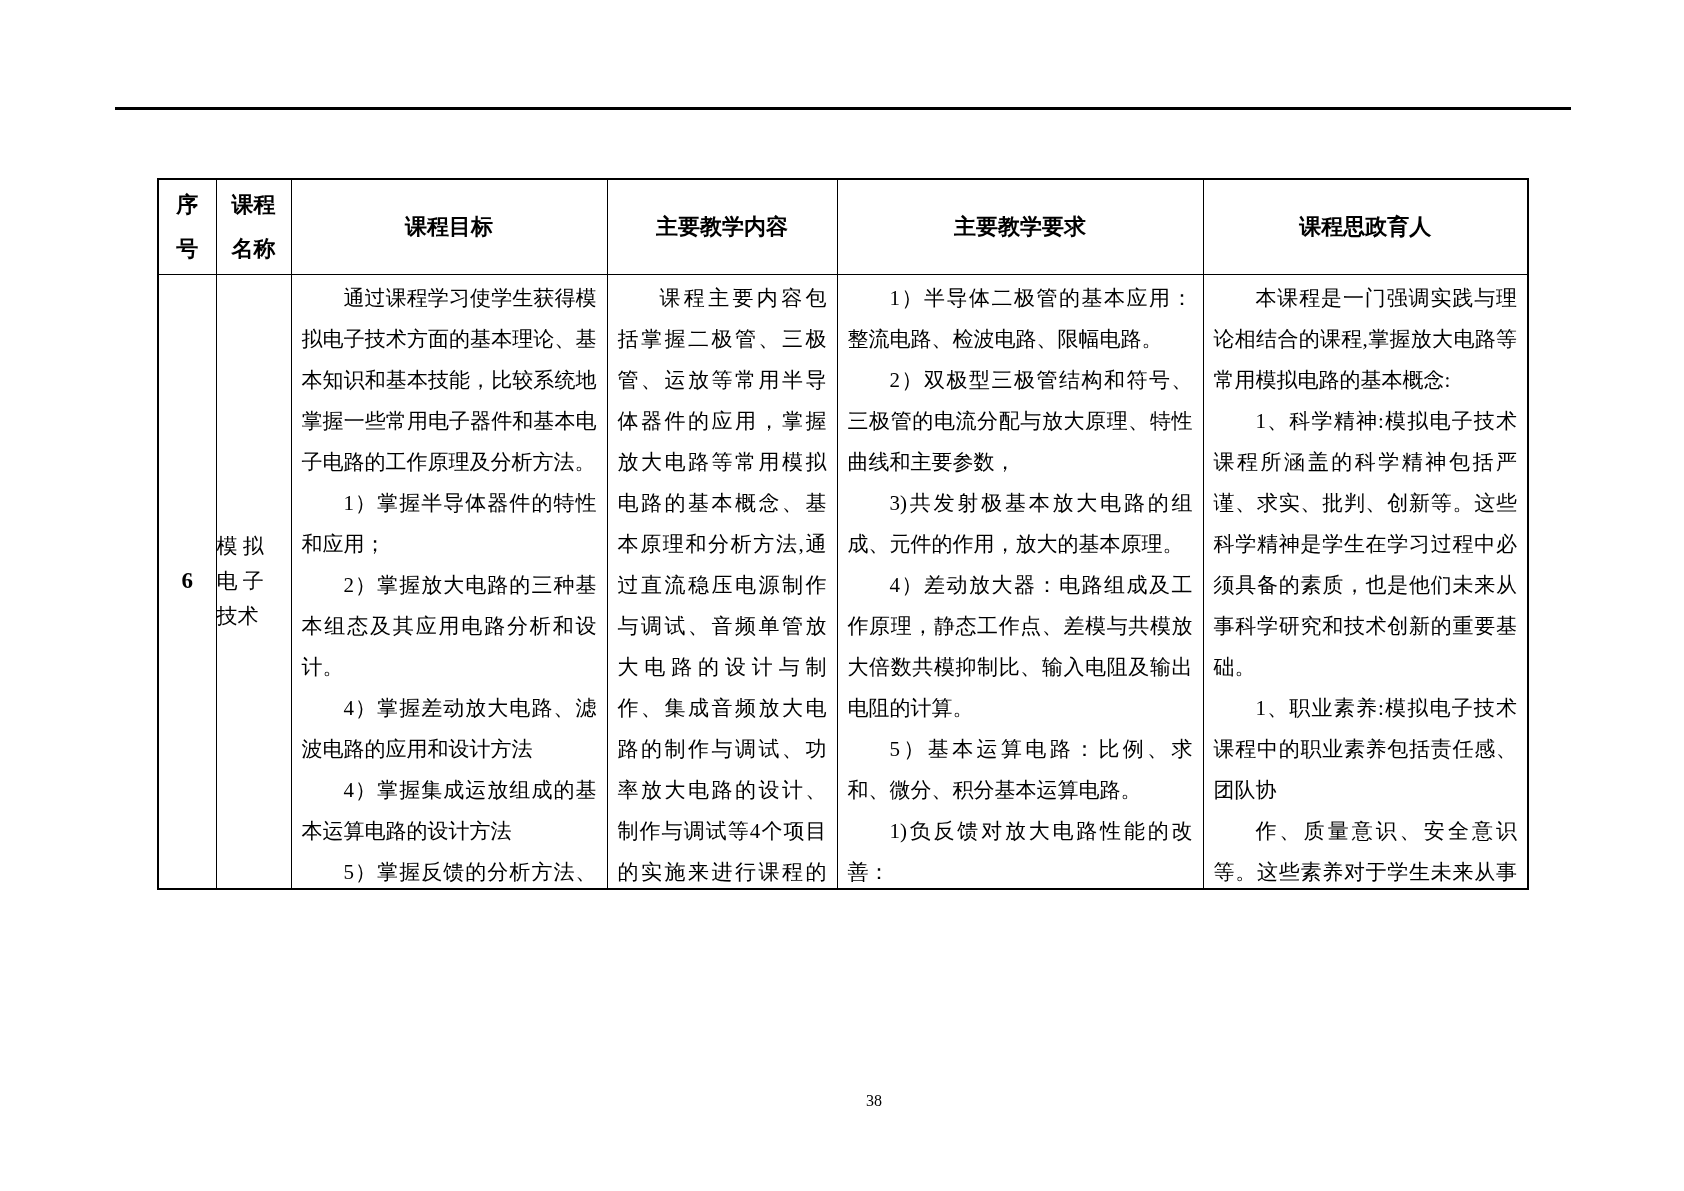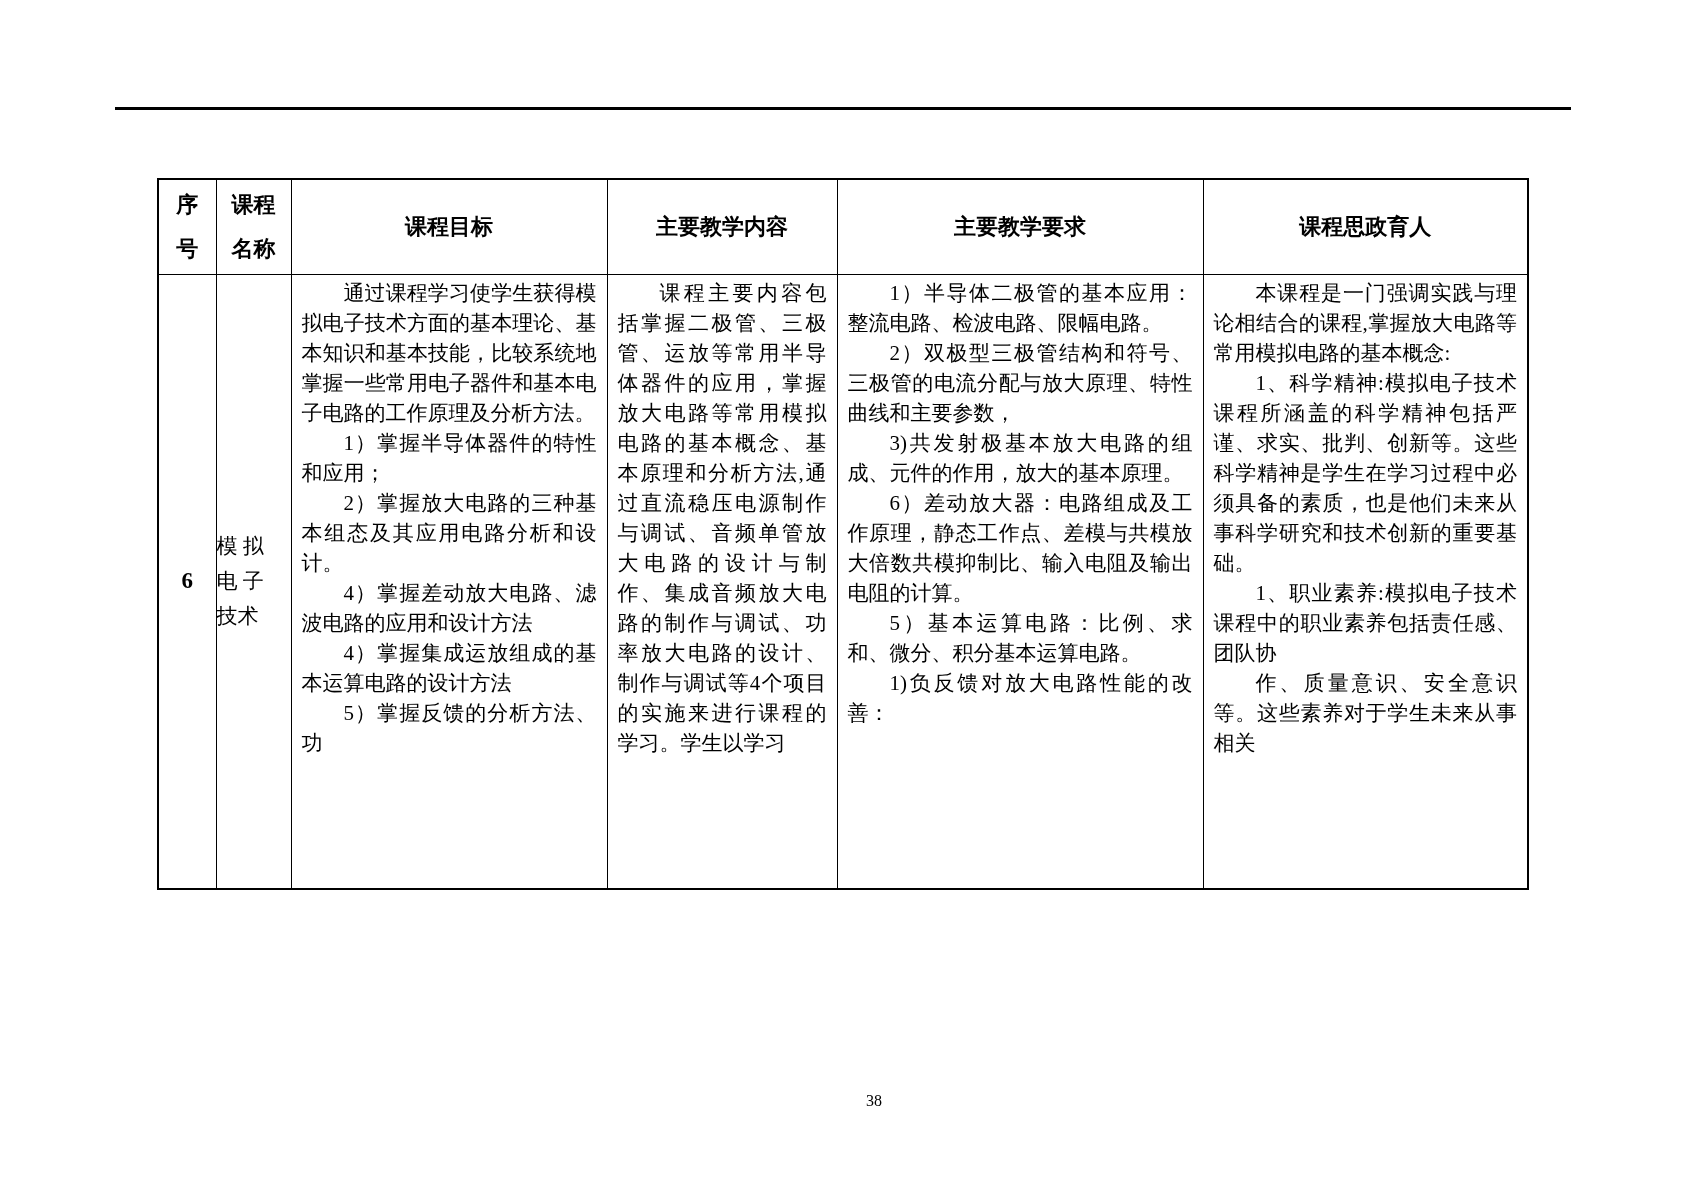--- a/index.html
+++ b/index.html
@@ -54,21 +54,21 @@
   }
   td.content-cell { vertical-align: top; }
   .cell-clip {
     box-sizing: border-box;
     height: 613px;
     overflow: hidden;
     padding: 3px 10px 0 10px;
   }
   .para {
     font-size: 21px;
-    line-height: 30px;
+    line-height: 41px;
     text-align: justify;
     text-indent: 42px;
     margin: 0;
   }
   .seq-text {
     font-size: 23px;
     font-weight: bold;
     text-align: center;
   }
   .course-name-text {
@@ -136,21 +136,21 @@
         <td class="content-cell">
           <div class="cell-clip">
               <div class="para">课程主要内容包括掌握二极管、三极管、运放等常用半导体器件的应用，掌握放大电路等常用模拟电路的基本概念、基本原理和分析方法,通过直流稳压电源制作与调试、音频单管放大电路的设计与制作、集成音频放大电路的制作与调试、功率放大电路的设计、制作与调试等4个项目的实施来进行课程的学习。学生以学习</div>
             </div>
         </td>
         <td class="content-cell">
           <div class="cell-clip">
               <div class="para">1）半导体二极管的基本应用：整流电路、检波电路、限幅电路。</div>
               <div class="para">2）双极型三极管结构和符号、三极管的电流分配与放大原理、特性曲线和主要参数，</div>
               <div class="para">3)共发射极基本放大电路的组成、元件的作用，放大的基本原理。</div>
-              <div class="para">6）差动放大器：电路组成及工作原理，静态工作点、差模与共模放大倍数共模抑制比、输入电阻及输出电阻的计算。</div>
+              <div class="para">4）差动放大器：电路组成及工作原理，静态工作点、差模与共模放大倍数共模抑制比、输入电阻及输出电阻的计算。</div>
               <div class="para">5）基本运算电路：比例、求和、微分、积分基本运算电路。</div>
               <div class="para">1)负反馈对放大电路性能的改善：</div>
             </div>
         </td>
         <td class="content-cell">
           <div class="cell-clip">
               <div class="para">本课程是一门强调实践与理论相结合的课程,掌握放大电路等常用模拟电路的基本概念:</div>
               <div class="para">1、科学精神:模拟电子技术课程所涵盖的科学精神包括严谨、求实、批判、创新等。这些科学精神是学生在学习过程中必须具备的素质，也是他们未来从事科学研究和技术创新的重要基础。</div>
               <div class="para">1、职业素养:模拟电子技术课程中的职业素养包括责任感、团队协</div>
               <div class="para">作、质量意识、安全意识等。这些素养对于学生未来从事相关</div>

